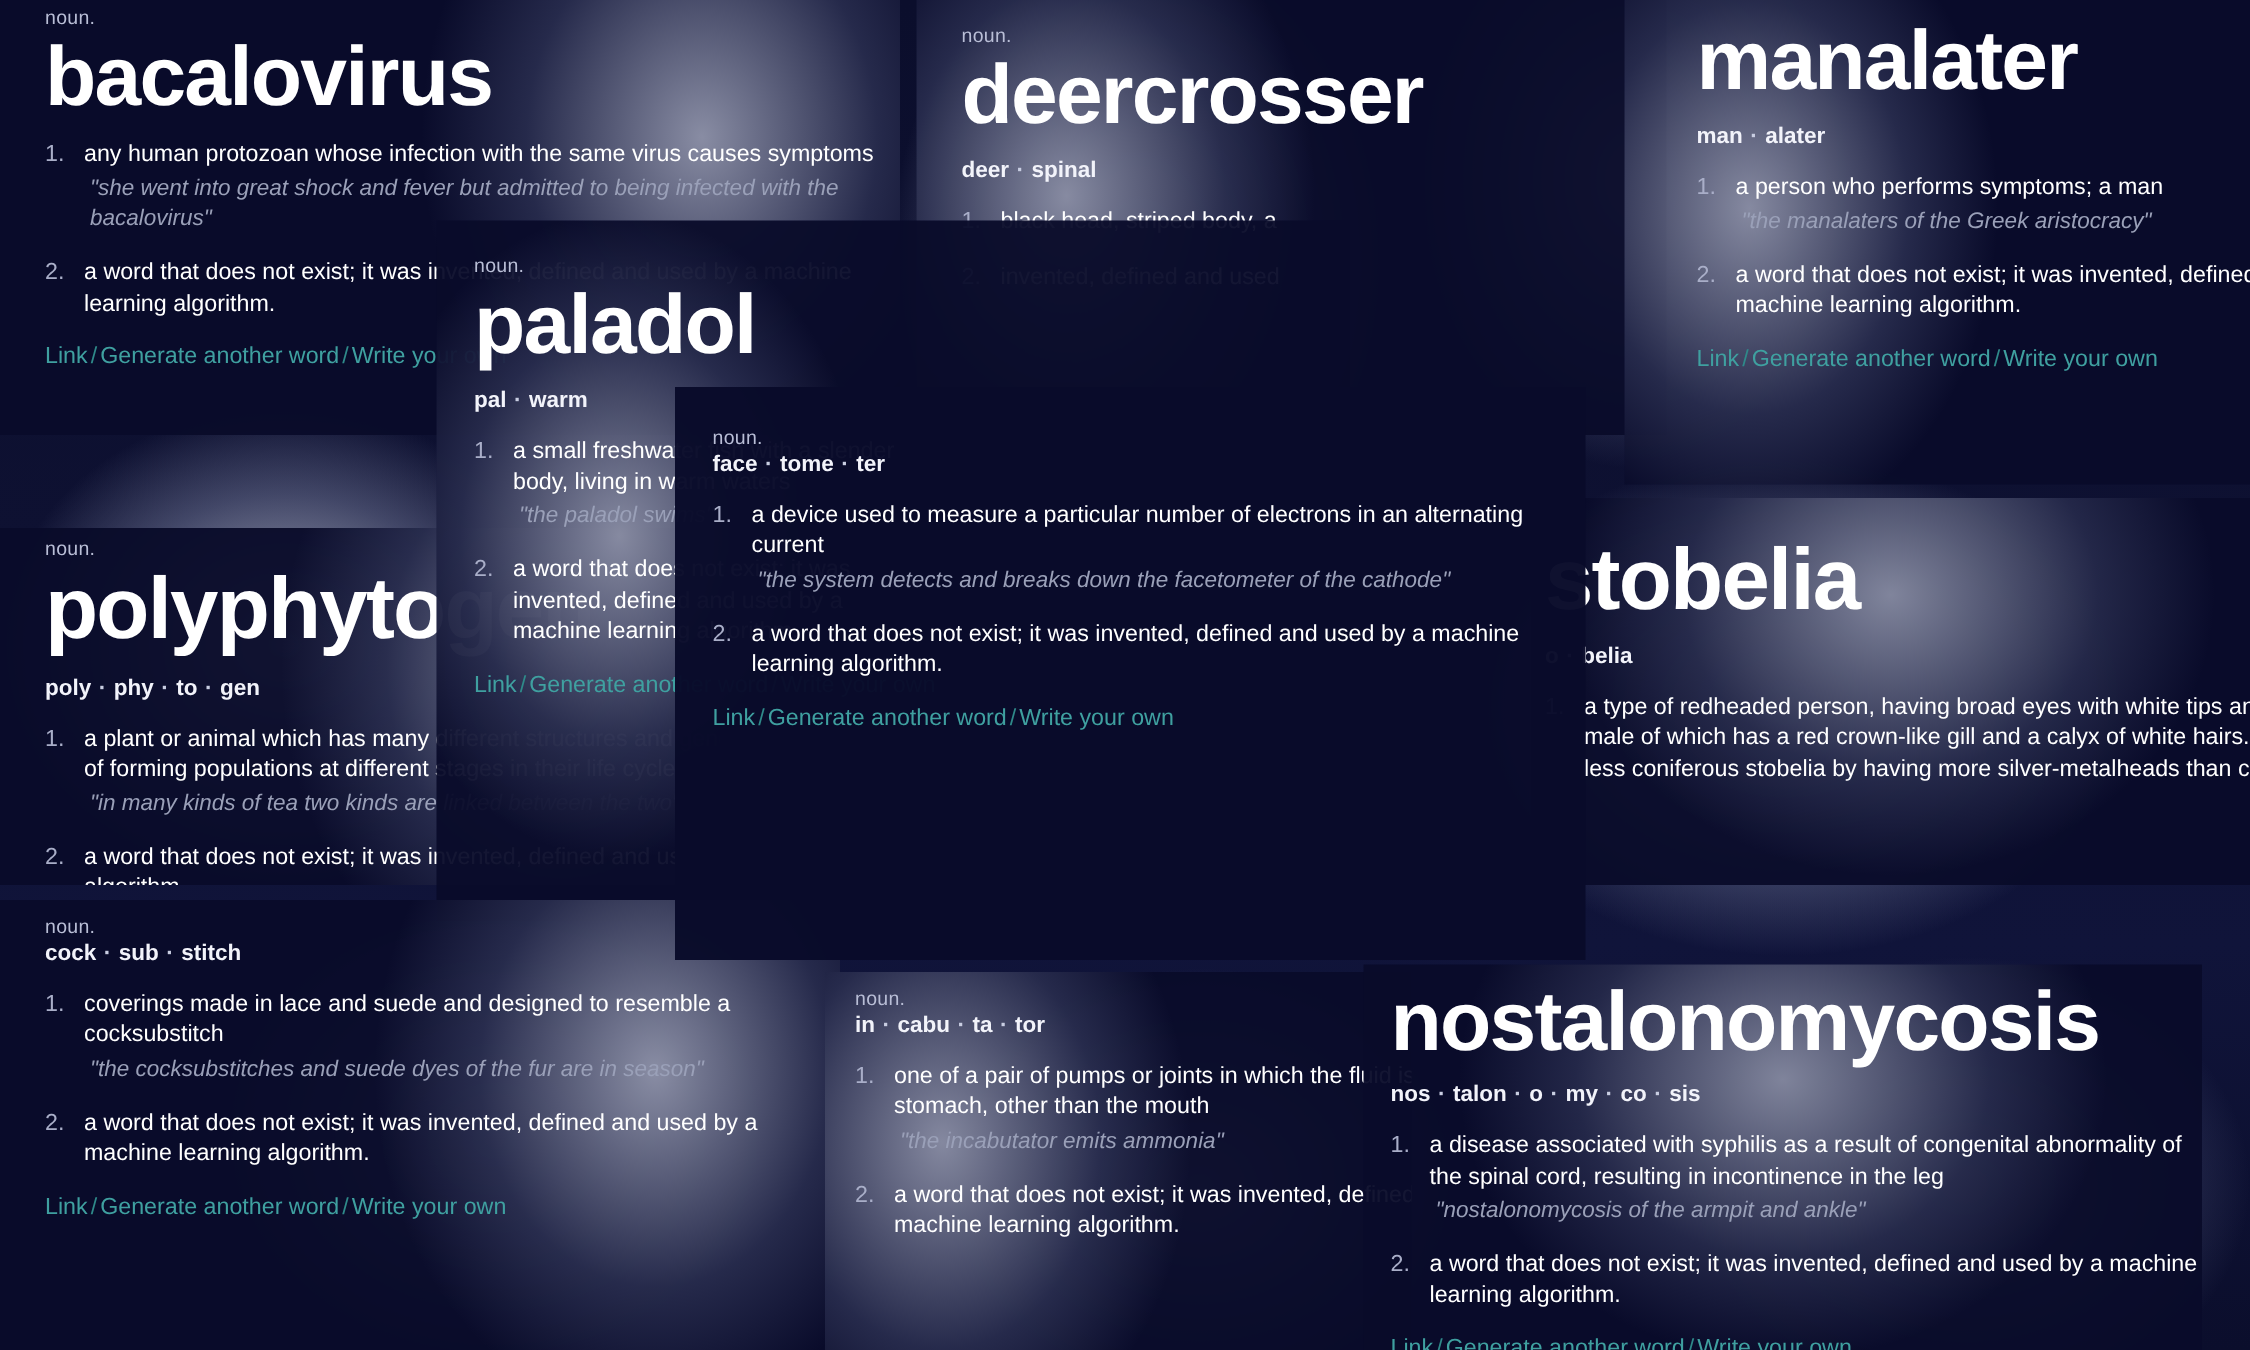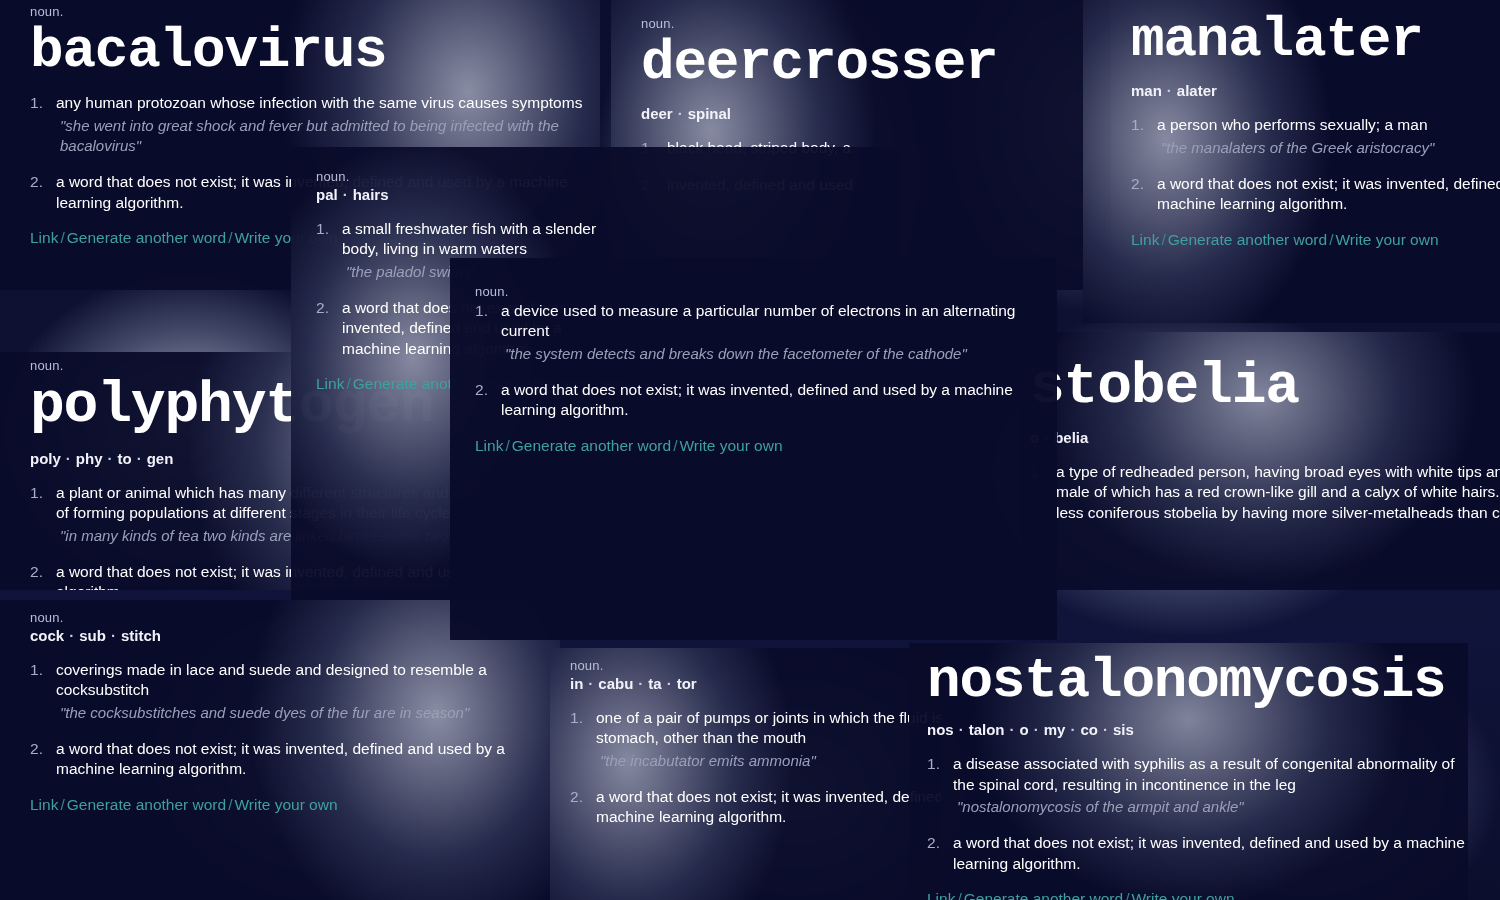--- a/index.html
+++ b/index.html
@@ -61,21 +61,20 @@
 
   .pos { font-size: 13px; color: #b9bed6; letter-spacing: 0.2px; margin-bottom: 2px; }
   .headword {
     font-size: 56px;
     font-weight: bold;
     line-height: 1.08;
     letter-spacing: -1.2px;
     color: #ffffff;
     white-space: nowrap;
     margin: 0 0 12px 0;
-    font-family: Liberation Mono, monospace;
   }
   .headword.xl { font-size: 58px; }
   .syllables {
     font-size: 15px;
     font-weight: bold;
     color: #f2f3fa;
     margin: 0 0 16px 0;
     white-space: nowrap;
   }
   .syllables .dot { color: #c9cee2; padding: 0 5px; font-weight: bold; }
@@ -163,21 +162,21 @@
   </div>
 </div>
 
 <div class="card glow-b" style="left:1083px; top:-12px; width:417px; height:335px;">
   <div class="inner" style="width:600px; padding-top:20px; padding-left:48px;">
     <div class="pos" style="visibility:hidden; height:0;">noun.</div>
     <div class="headword">manalater</div>
     <div class="syllables"><span>man</span><span class="dot">·</span><span>alater</span></div>
     <ol class="senses">
       <li>
-        <span>a person who performs sexually; a man</span>
+        <span>a person who performs symptoms; a man</span>
         <span class="example">"the manalaters of the Greek aristocracy"</span>
       </li>
       <li>
         <span>a word that does not exist; it was invented, defined and used by a machine learning algorithm.</span>
       </li>
     </ol>
     <div class="links">
       <a href="#">Link</a><span class="sep">/</span><a href="#">Generate another word</a><span class="sep">/</span><a href="#">Write your own</a>
     </div>
   </div>
@@ -208,39 +207,41 @@
       <li style="list-style:none;">
         <span>a type of redheaded person, having broad eyes with white tips and a dark green head, the male of which has a red crown-like gill and a calyx of white hairs. It is distinguished from the less coniferous stobelia by having more silver-metalheads than coral</span>
       </li>
     </ol>
   </div>
 </div>
 
 <div class="card glow-b" style="left:291px; top:147px; width:609px; height:467px;">
   <div class="inner" style="width:340px; padding-top:22px; padding-left:25px;">
     <div class="pos">noun.</div>
-    <div class="syllables"><span>pal</span><span class="dot">·</span><span>hairs</span></div>
+    <div class="headword">paladol</div>
+    <div class="syllables"><span>pal</span><span class="dot">·</span><span>warm</span></div>
     <ol class="senses">
       <li>
         <span>a small freshwater fish with a slender body, living in warm waters</span>
         <span class="example">"the paladol swims"</span>
       </li>
       <li>
         <span>a word that does not exist; it was invented, defined and used by a machine learning algorithm.</span>
       </li>
     </ol>
     <div class="links">
       <a href="#">Link</a><span class="sep">/</span><a href="#">Generate another word</a><span class="sep">/</span><a href="#">Write your own</a>
     </div>
   </div>
 </div>
 
 <div class="card glow-plain" style="left:450px; top:258px; width:607px; height:382px; z-index:10;">
   <div class="inner" style="width:607px; padding-top:26px; padding-left:25px; padding-right:25px;">
     <div class="pos">noun.</div>
+    <div class="syllables"><span>face</span><span class="dot">·</span><span>tome</span><span class="dot">·</span><span>ter</span></div>
     <ol class="senses">
       <li>
         <span>a device used to measure a particular number of electrons in an alternating current</span>
         <span class="example">"the system detects and breaks down the facetometer of the cathode"</span>
       </li>
       <li>
         <span>a word that does not exist; it was invented, defined and used by a machine learning algorithm.</span>
       </li>
     </ol>
     <div class="links">

